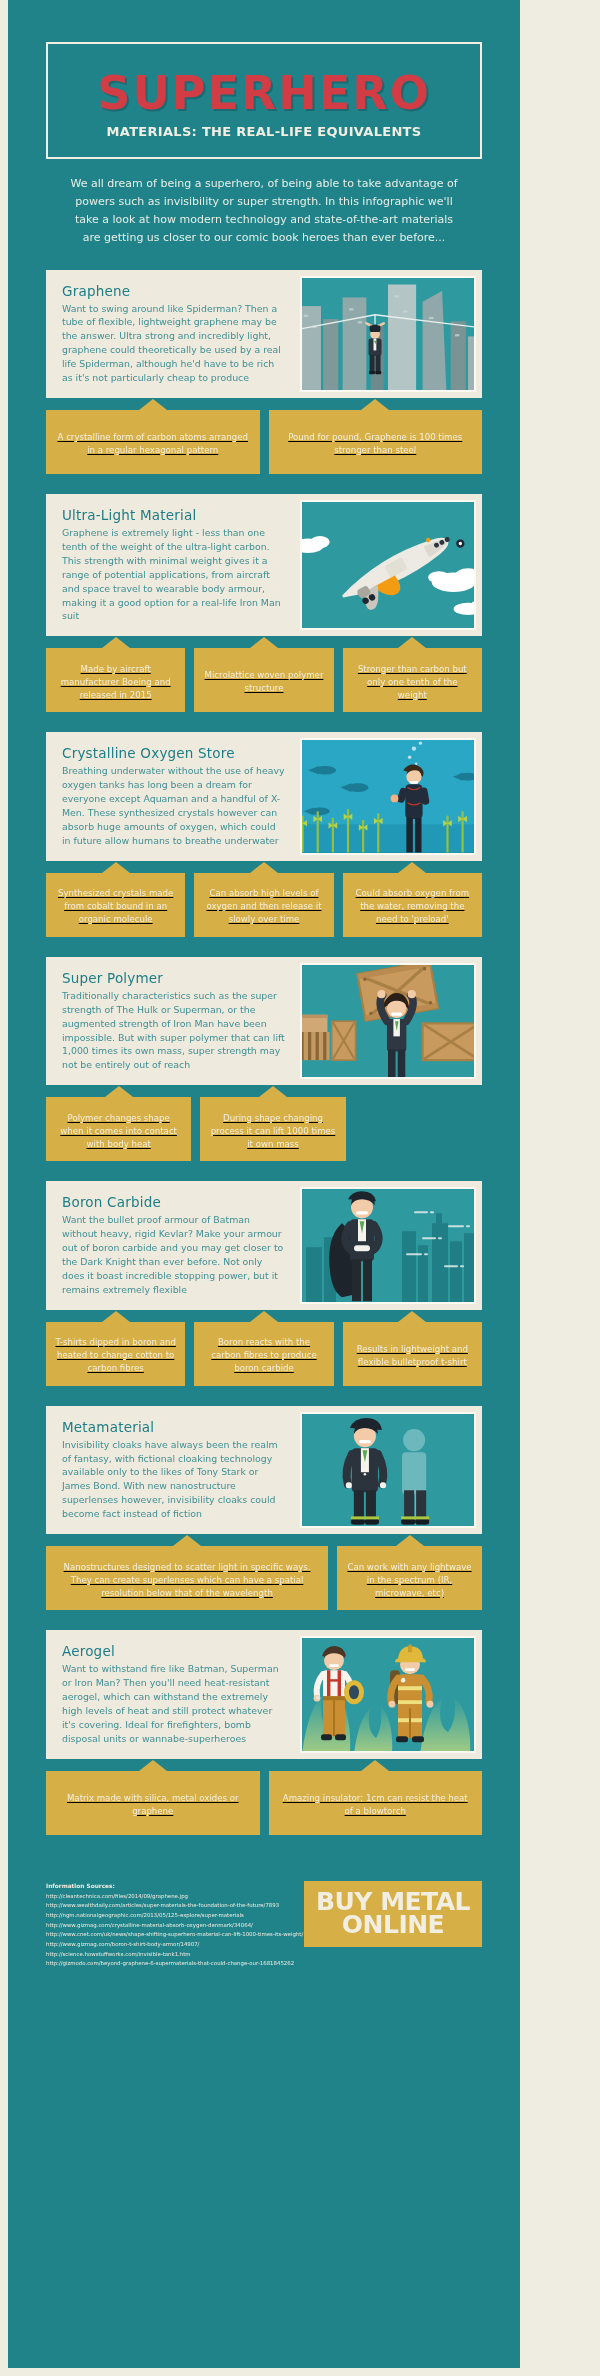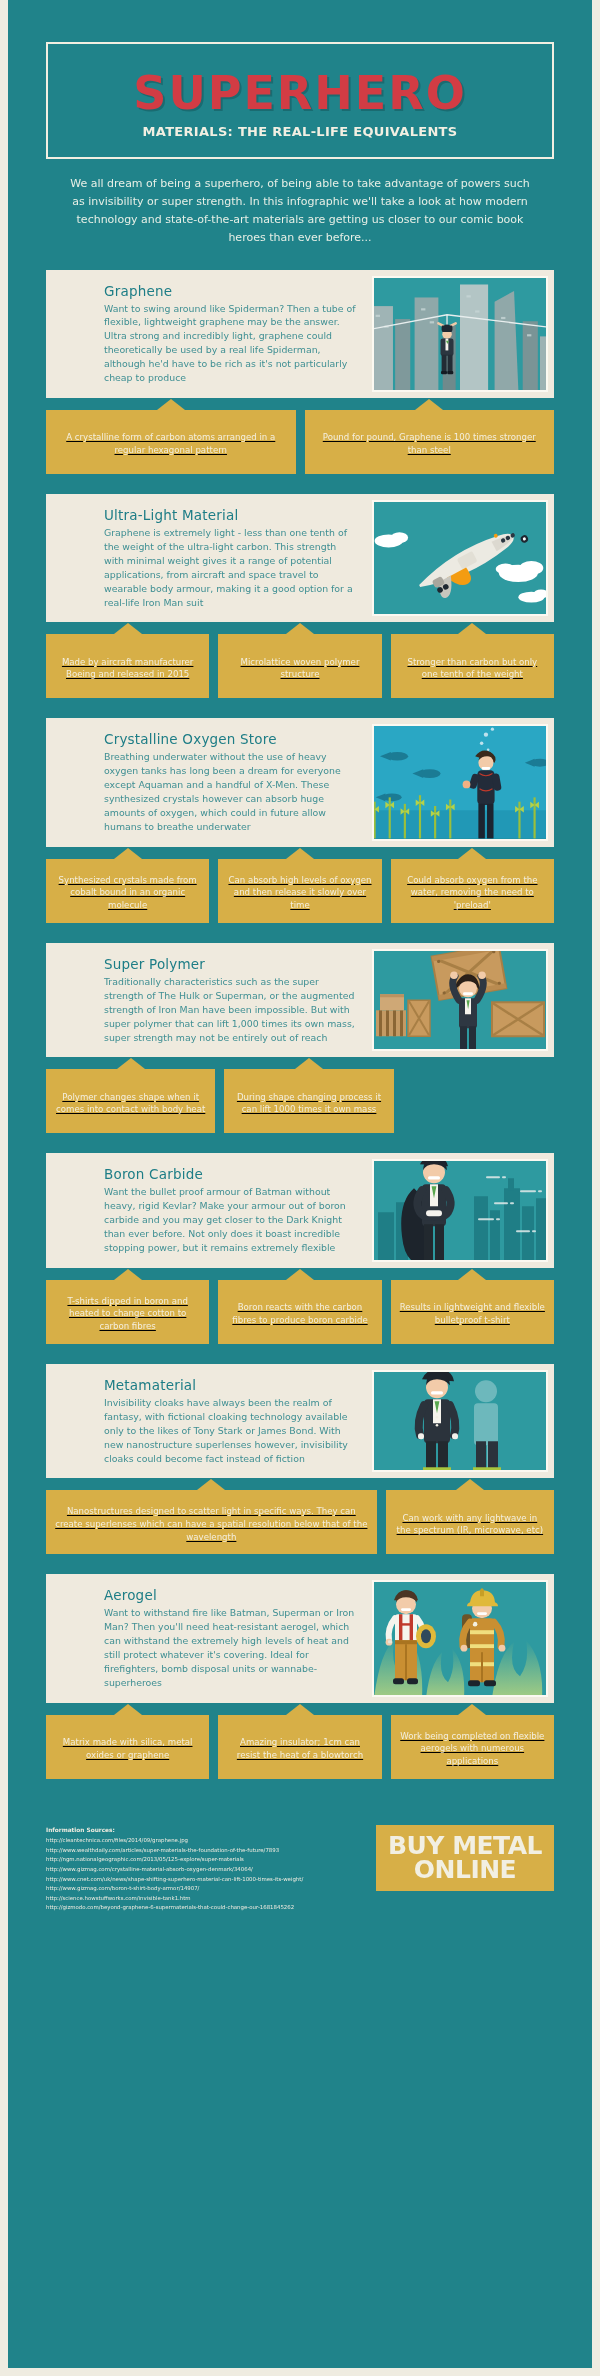--- a/index.html
+++ b/index.html
@@ -3,21 +3,21 @@
 <meta charset="utf-8">
 <style>
   html,body{margin:0;padding:0;}
   body{
     width:600px;height:2376px;
     background:#efece1;
     font-family:"DejaVu Sans","Liberation Sans",sans-serif;
     overflow:hidden;
   }
   .page{
-    position:absolute;left:8px;top:0;width:584px;height:2376px;
+    position:absolute;left:8px;top:0;width:512px;height:2376px;
     background:#20838a;box-sizing:border-box;
   }
   
   .header{padding:42px 38px 0 38px;}
   .title-box{
     border:2px solid #f2efe2;padding:26px 10px 18px 10px;text-align:center;
   }
   .title-main{
     font-family:"DejaVu Sans","Liberation Sans",sans-serif;
     font-weight:bold;font-size:46px;letter-spacing:2px;color:#d23c44;
@@ -30,21 +30,21 @@
   }
   .intro{
     margin:16px 20px 0 20px;text-align:center;color:#e7efe6;
     font-size:11px;line-height:1.65;
   }
   
   .sections{padding:22px 38px 0 38px;}
   .section{margin-bottom:20px;}
   .card{
     background:#efeade;display:flex;align-items:stretch;
-    box-sizing:border-box;min-height:100px;padding-left:42px;
+    box-sizing:border-box;min-height:100px;
   }
   .card-text{flex:1 1 auto;padding:13px 14px 13px 16px;}
   .card-title{
     color:#1d7d86;font-size:13.5px;margin-bottom:3px;font-weight:normal;
     letter-spacing:.2px;
   }
   .card-body{color:#3f8f93;font-size:9.4px;line-height:1.48;}
   .card-art{
     width:172px;flex:0 0 172px;margin:6px 6px 6px 0;
     position:relative;overflow:hidden;border:2px solid #fbf9f1;
@@ -565,24 +565,20 @@
       </div>
       <div class="facts">
         <div class="fact">
             <span class="notch"></span>
             <span>Matrix made with silica, metal oxides or graphene</span>
           </div>
         <div class="fact">
             <span class="notch"></span>
             <span>Amazing insulator; 1cm can resist the heat of a blowtorch</span>
           </div>
-        <div class="fact">
-            <span class="notch"></span>
-            <span>Work being completed on flexible aerogels with numerous applications</span>
-          </div>
       </div>
     </div>
 
   </div>
 
   <div class="footer">
     <div class="sources">
       <div class="src-head">Information Sources:</div>
       <div>http://cleantechnica.com/files/2014/09/graphene.jpg</div>
       <div>http://www.wealthdaily.com/articles/super-materials-the-foundation-of-the-future/7893</div>

